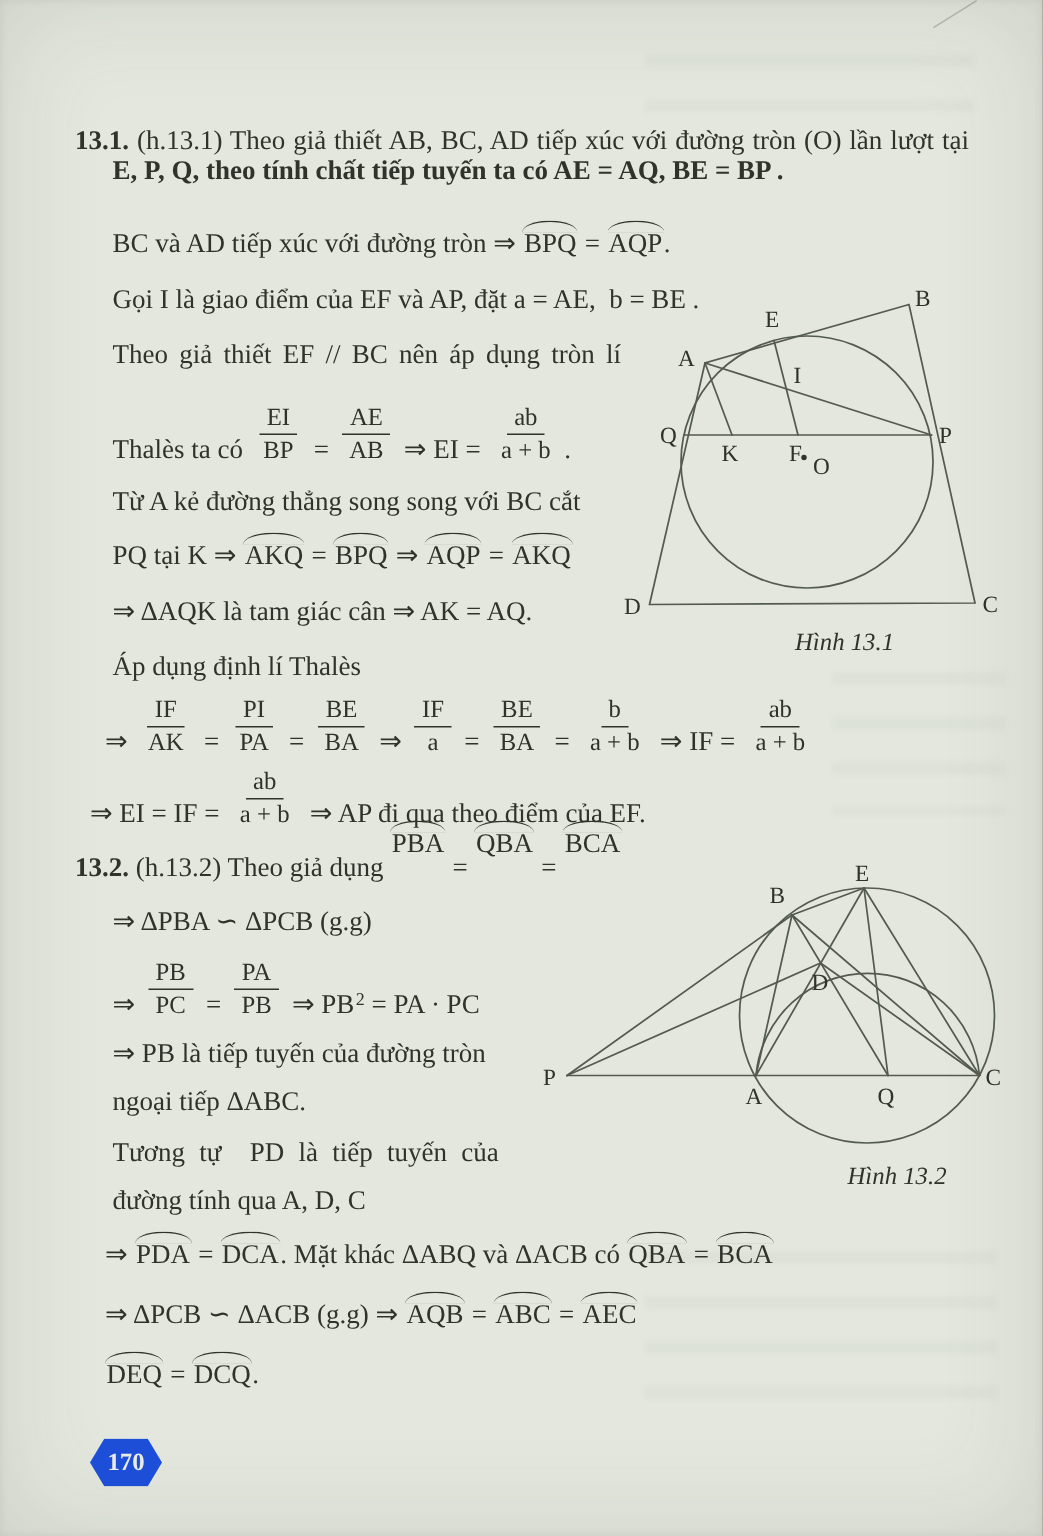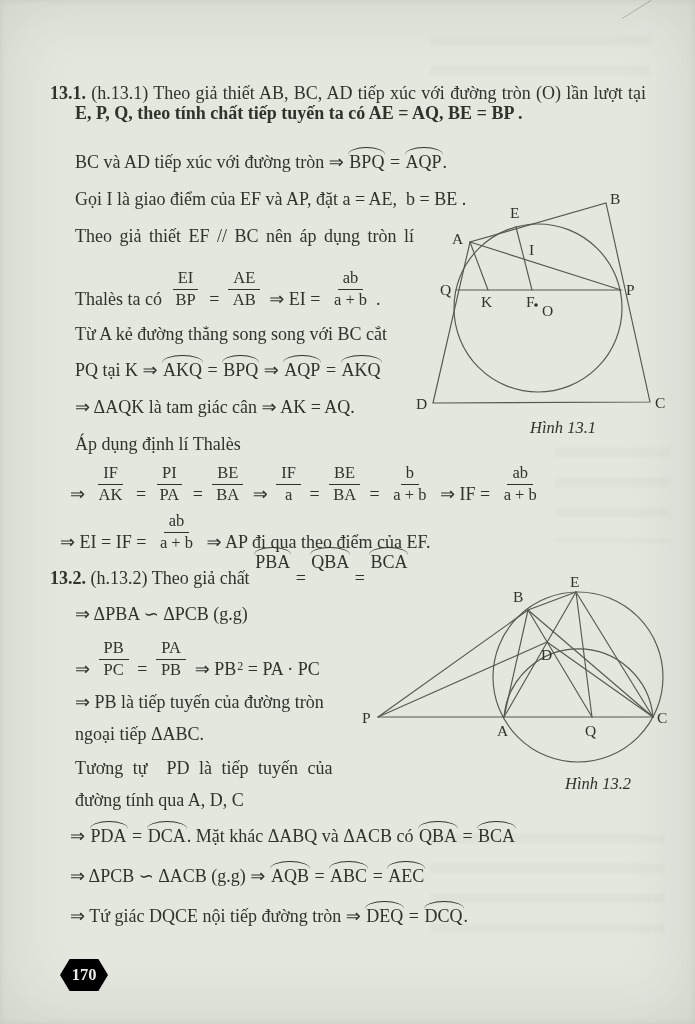--- a/index.html
+++ b/index.html
@@ -37,21 +37,21 @@
   .frac .den{padding:1px 5px 0;}
   .sup{font-size:12px;position:relative;top:-7px;margin-left:1px;}
   .fig{position:absolute;}
   .fig svg{overflow:visible;display:block;}
   .fig-stroke{stroke:#535a4e;stroke-width:1.15;fill:none;stroke-linecap:round;}
   .svg-label{font-family:"Liberation Serif", serif;font-size:15.5px;fill:#2e332c;}
   .fig-caption{position:absolute;font-style:italic;font-size:16.5px;color:#2e332c;
     width:140px;text-align:center;}
   .badge{
     position:absolute;left:60px;top:959px;width:48px;height:32px;
-    background:#000000;color:#e9ece5;display:flex;align-items:center;justify-content:center;
+    background:#1d4ed8;color:#e9ece5;display:flex;align-items:center;justify-content:center;
     font-weight:bold;font-size:16.5px;
     clip-path:polygon(20% 0%, 80% 0%, 100% 50%, 80% 100%, 20% 100%, 0% 50%);
   }
 </style>
 </head>
 <body>
 
 <div class="page">
 
   <div class="ghost" style="left:430px;top:36px;width:220px;height:56px;"></div>
@@ -66,30 +66,30 @@
       <div class="tline" style="left: 75px; top: 150px;"><span class="tk">BC và AD tiếp xúc với đường tròn ⇒ </span><span class="tk hat">BPQ</span><span class="tk"> = </span><span class="tk hat">AQP</span><span class="tk">.</span></div>
       <div class="tline" style="left: 75px; top: 187px;"><span class="tk">Gọi I là giao điểm của EF và AP, đặt a = AE,  b = BE .</span></div>
       <div class="tline" style="left: 75px; top: 224px; word-spacing: 3px;"><span class="tk">Theo giả thiết EF // BC nên áp dụng tròn lí</span></div>
       <div class="tline fline" style="left: 75px; top: 254px;"><span class="tk">Thalès ta có </span><span class="frac"><span class="num">EI</span><span class="den">BP</span></span><span class="tk"> = </span><span class="frac"><span class="num">AE</span><span class="den">AB</span></span><span class="tk"> ⇒ EI = </span><span class="frac"><span class="num">ab</span><span class="den">a + b</span></span><span class="tk">.</span></div>
       <div class="tline" style="left: 75px; top: 322px;"><span class="tk">Từ A kẻ đường thẳng song song với BC cắt</span></div>
       <div class="tline" style="left: 75px; top: 358px;"><span class="tk">PQ tại K ⇒ </span><span class="tk hat">AKQ</span><span class="tk"> = </span><span class="tk hat">BPQ</span><span class="tk"> ⇒ </span><span class="tk hat">AQP</span><span class="tk"> = </span><span class="tk hat">AKQ</span></div>
       <div class="tline" style="left: 75px; top: 395px;"><span class="tk">⇒ ΔAQK là tam giác cân ⇒ AK = AQ.</span></div>
       <div class="tline" style="left: 75px; top: 432px;"><span class="tk">Áp dụng định lí Thalès</span></div>
       <div class="tline fline" style="left: 70px; top: 449px;"><span class="tk">⇒ </span><span class="frac"><span class="num">IF</span><span class="den">AK</span></span><span class="tk"> = </span><span class="frac"><span class="num">PI</span><span class="den">PA</span></span><span class="tk"> = </span><span class="frac"><span class="num">BE</span><span class="den">BA</span></span><span class="tk"> ⇒ </span><span class="frac"><span class="num">IF</span><span class="den">a</span></span><span class="tk"> = </span><span class="frac"><span class="num">BE</span><span class="den">BA</span></span><span class="tk"> = </span><span class="frac"><span class="num">b</span><span class="den">a + b</span></span><span class="tk"> ⇒ IF = </span><span class="frac"><span class="num">ab</span><span class="den">a + b</span></span></div>
       <div class="tline fline" style="left: 60px; top: 497px;"><span class="tk">⇒ EI = IF = </span><span class="frac"><span class="num">ab</span><span class="den">a + b</span></span><span class="tk"> ⇒ AP đi qua theo điểm của EF.</span></div>
-      <div class="tline" style="left: 50px; top: 563px; align-items: flex-end;"><span class="tk tk-b">13.2. </span><span class="tk">(h.13.2) Theo giả chất </span><span class="tk hat">PBA</span><span class="tk"> = </span><span class="tk hat">QBA</span><span class="tk"> = </span><span class="tk hat">BCA</span></div>
+      <div class="tline" style="left: 50px; top: 563px; align-items: flex-end;"><span class="tk tk-b">13.2. </span><span class="tk">(h.13.2) Theo giả dụng </span><span class="tk hat">PBA</span><span class="tk"> = </span><span class="tk hat">QBA</span><span class="tk"> = </span><span class="tk hat">BCA</span></div>
       <div class="tline" style="left: 75px; top: 602px;"><span class="tk">⇒ ΔPBA ∽ ΔPCB (g.g)</span></div>
       <div class="tline fline" style="left: 75px; top: 624px;"><span class="tk">⇒ </span><span class="frac"><span class="num">PB</span><span class="den">PC</span></span><span class="tk"> = </span><span class="frac"><span class="num">PA</span><span class="den">PB</span></span><span class="tk"> ⇒ PB</span><span class="tk sup">2</span><span class="tk"> = PA · PC</span></div>
       <div class="tline" style="left: 75px; top: 690px;"><span class="tk">⇒ PB là tiếp tuyến của đường tròn</span></div>
       <div class="tline" style="left: 75px; top: 722px;"><span class="tk">ngoại tiếp ΔABC.</span></div>
       <div class="tline" style="left: 75px; top: 756px; word-spacing: 5px;"><span class="tk">Tương tự  PD là tiếp tuyến của</span></div>
       <div class="tline" style="left: 75px; top: 788px;"><span class="tk">đường tính qua A, D, C</span></div>
       <div class="tline" style="left: 70px; top: 824px;"><span class="tk">⇒ </span><span class="tk hat">PDA</span><span class="tk"> = </span><span class="tk hat">DCA</span><span class="tk">. Mặt khác ΔABQ và ΔACB có </span><span class="tk hat">QBA</span><span class="tk"> = </span><span class="tk hat">BCA</span></div>
       <div class="tline" style="left: 70px; top: 864px;"><span class="tk">⇒ ΔPCB ∽ ΔACB (g.g) ⇒ </span><span class="tk hat">AQB</span><span class="tk"> = </span><span class="tk hat">ABC</span><span class="tk"> = </span><span class="tk hat">AEC</span></div>
-      <div class="tline" style="left: 70px; top: 904px;"><span class="tk">⇒ Tứ giác DQCE nội tiếp đường tròn ⇒ </span><span class="tk hat">DEQ</span><span class="tk"> = </span><span class="tk hat">DCQ</span><span class="tk">.</span></div>
+      <div class="tline" style="left: 70px; top: 904px;"><span class="tk hat">DEQ</span><span class="tk"> = </span><span class="tk hat">DCQ</span><span class="tk">.</span></div>
     </div>
 
   <div class="fig" style="left:408px;top:192px;width:285px;height:255px;">
     <svg id="fig1-svg" width="285" height="222" viewBox="0 0 285 222">
       <g class="fig-stroke">
         <circle cx="130" cy="116" r="84"></circle>
         <path d="M25,211 L62,50 L198,11 L242,210 Z"></path>
         <path d="M48,98 L213,98"></path>
         <path d="M62,50 L213,98"></path>
         <path d="M108,35 L124,98"></path>

